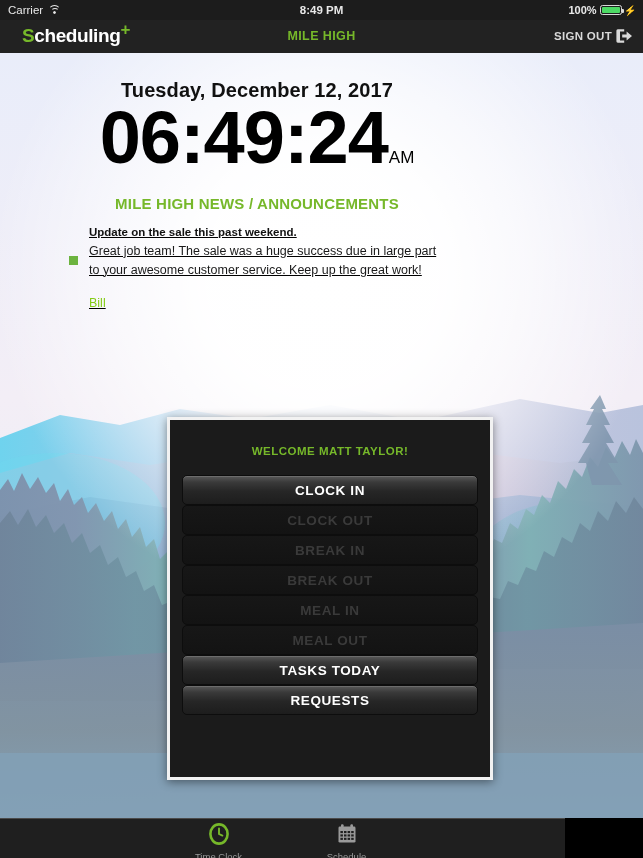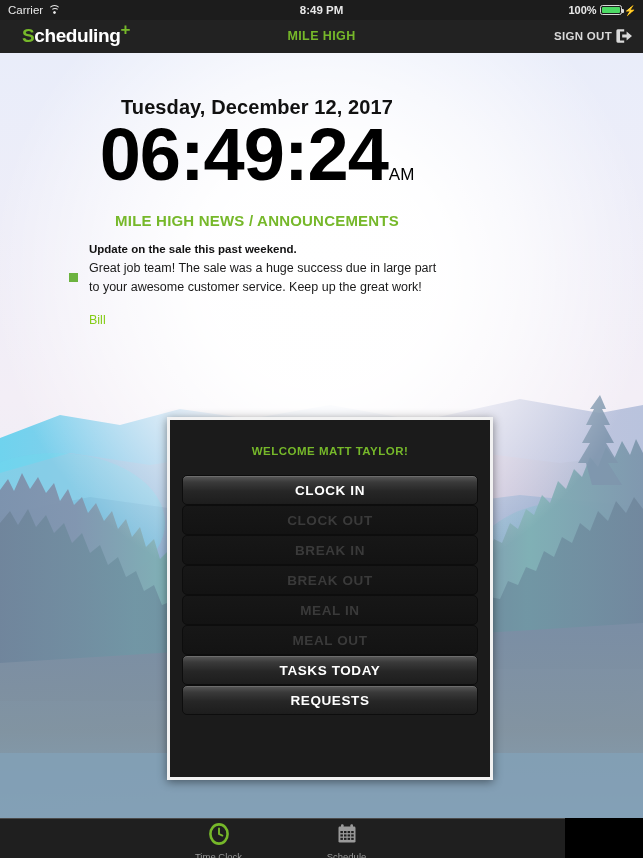--- a/index.html
+++ b/index.html
@@ -52,28 +52,28 @@
   #scene{ position:absolute; top:53px; left:0; width:643px; height:765px; overflow:hidden; background:#eef1fa;}
   #scene svg{ position:absolute; top:0; left:0; }
   #glow{
     position:absolute; left:50%; top:220px; transform:translate(-50%,-50%);
     width:660px; height:660px; border-radius:50%;
     background:radial-gradient(closest-side, rgba(255,255,255,1) 0%, rgba(255,255,255,0.97) 38%, rgba(255,255,255,0.65) 62%, rgba(255,255,255,0) 100%);
     pointer-events:none;
   }
 
   
-  #content{ position:absolute; top:71px; left:0; width:514px; height:765px; z-index:10; }
+  #content{ position:absolute; top:54px; left:0; width:514px; height:765px; z-index:10; }
   #date-line{ text-align:center; margin-top:25px; font-size:20px; font-weight:bold; color:#111; letter-spacing:0.1px;}
   #clock-row{ text-align:center; margin-top:2px; color:#000; }
   #clock-time{ font-size:74px; font-weight:bold; letter-spacing:-1px; line-height:0.92; }
   #clock-ampm{ font-size:17px; font-weight:normal; vertical-align:baseline; margin-left:1px; }
 
   #news-title{ text-align:center; margin-top:23px; color:#76b82a; font-size:15px; font-weight:bold; letter-spacing:0.2px;}
-  #news-body{ position:relative; margin:12px auto 16px auto; width:380px; padding-left:22px; }
+  #news-body{ position:relative; margin:12px auto 16px auto; width:380px; padding-left:22px;text-decoration:underline; }
   #news-bullet{ position:absolute; left:2px; top:32px; width:9px; height:9px; background:#6cb33f; }
   #news-head{ font-size:11.5px; font-weight:bold; color:#111; line-height:1.45; }
   #news-text{ font-size:12.5px; color:#1a1a1a; line-height:1.5; margin-top:1px; }
   #news-sign{ font-size:12.5px; color:#84cc16; margin-top:17px; }
 
   
   #modal{
     position:absolute; left:167px; top:417px; width:326px; height:363px;
     background:#1b1b1b; border:3px solid #f2f2f2; z-index:20;
     box-shadow:0 2px 9px rgba(0,0,0,0.45);

